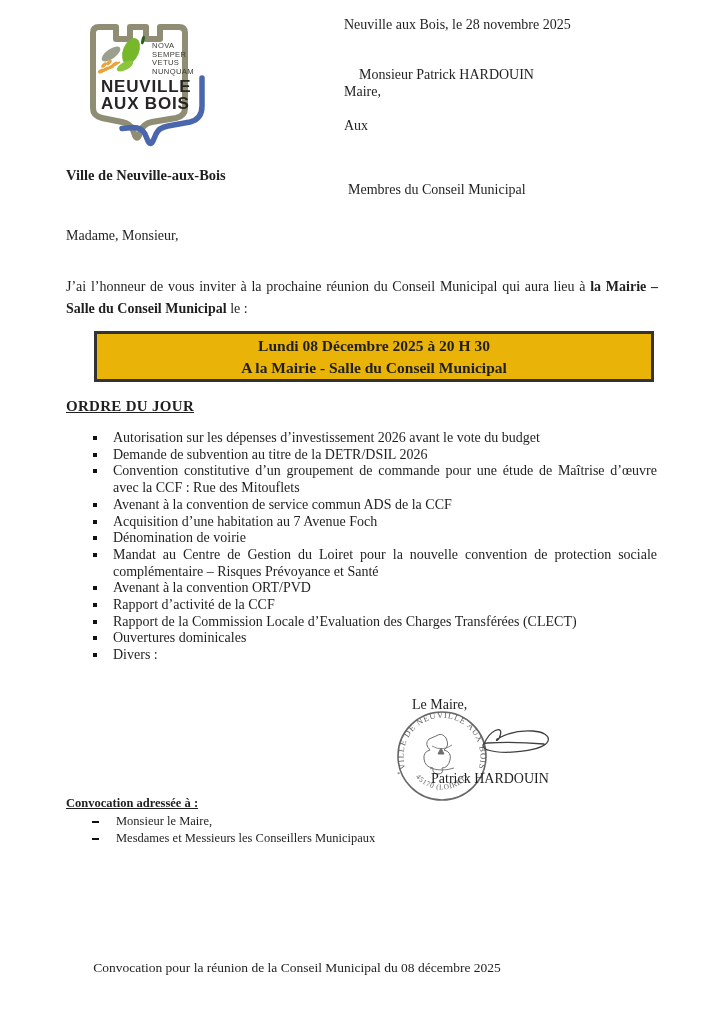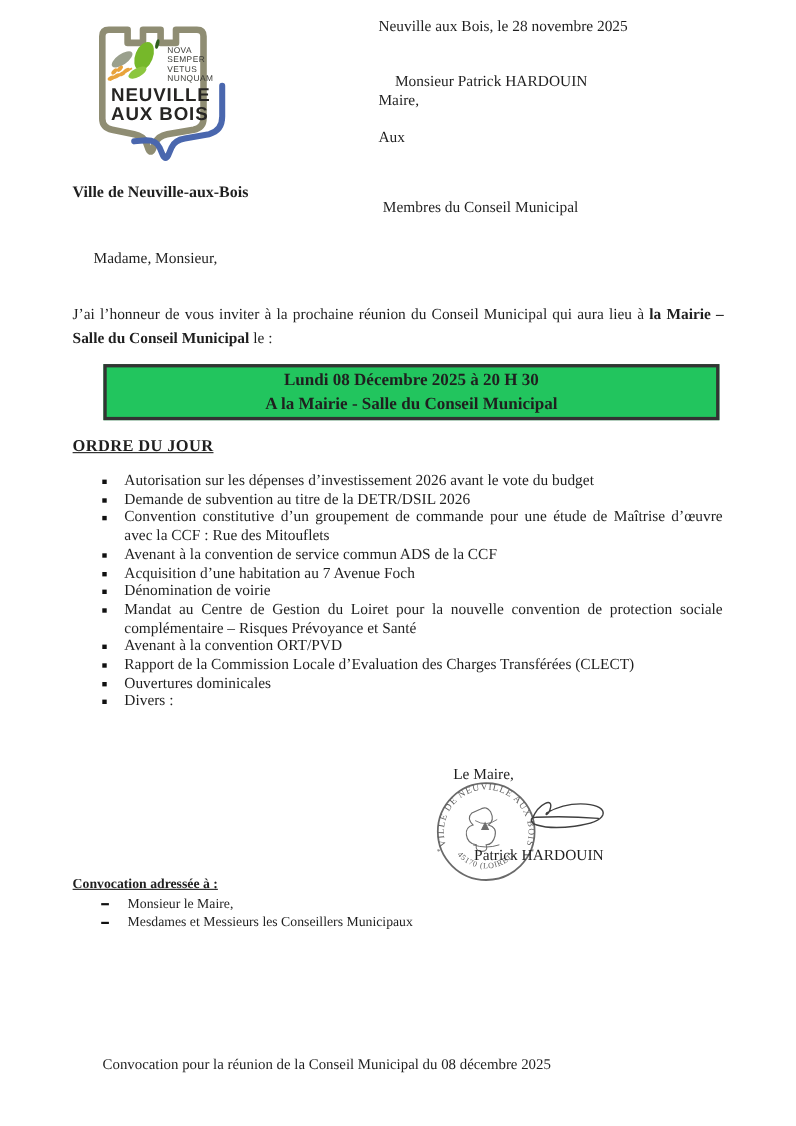--- a/index.html
+++ b/index.html
@@ -19,30 +19,30 @@
   
   #logo-svg { left: 80px; top: 20px; }
   #logo-caption { left: 66px; top: 167px; font-weight: bold; font-size: 14.5px; }
   #date-line { left: 344px; top: 17px; font-size: 14px; }
   #recipient-name { left: 344px; top: 67px; font-size: 14px; margin-left: 15px; }
   #recipient-title { left: 344px; top: 84px; font-size: 14px; }
   #to-word { left: 344px; top: 118px; font-size: 14px; }
   #to-group { left: 348px; top: 182px; font-size: 14px; }
 
   
-  #salutation { left: 66px; top: 228px; font-size: 14px; margin-left: 19px; }
+  #salutation { left: 66px; top: 228px; font-size: 14px; }
   #intro-para {
     left: 66px; top: 276px; width: 592px;
     font-size: 14px; line-height: 22px; text-align: justify;
   }
   #intro-para .b { font-weight: bold; }
 
   #meeting-box {
     left: 94px; top: 331px; width: 560px; height: 51px;
-    background: #22c55e;
+    background: #eab308;
     border: 3px solid #333333;
     text-align: center;
     font-weight: bold;
     font-size: 15.5px;
     line-height: 22px;
     padding-top: 1px;
   }
 
   #agenda-title {
     left: 66px; top: 398px;
@@ -189,20 +189,26 @@
       <span class="sq-col">
           <span class="sq"></span>
         </span>
       <div class="agenda-text">Mandat au Centre de Gestion du Loiret pour la nouvelle convention de protection sociale complémentaire – Risques Prévoyance et Santé</div>
     </div>
       <div class="agenda-item">
       <span class="sq-col">
           <span class="sq"></span>
         </span>
       <div class="agenda-text">Avenant à la convention ORT/PVD</div>
+    </div>
+      <div class="agenda-item">
+      <span class="sq-col">
+          <span class="sq"></span>
+        </span>
+      <div class="agenda-text">Rapport d’activité de la CCF</div>
     </div>
       <div class="agenda-item">
       <span class="sq-col">
           <span class="sq"></span>
         </span>
       <div class="agenda-text">Rapport de la Commission Locale d’Evaluation des Charges Transférées (CLECT)</div>
     </div>
       <div class="agenda-item">
       <span class="sq-col">
           <span class="sq"></span>

